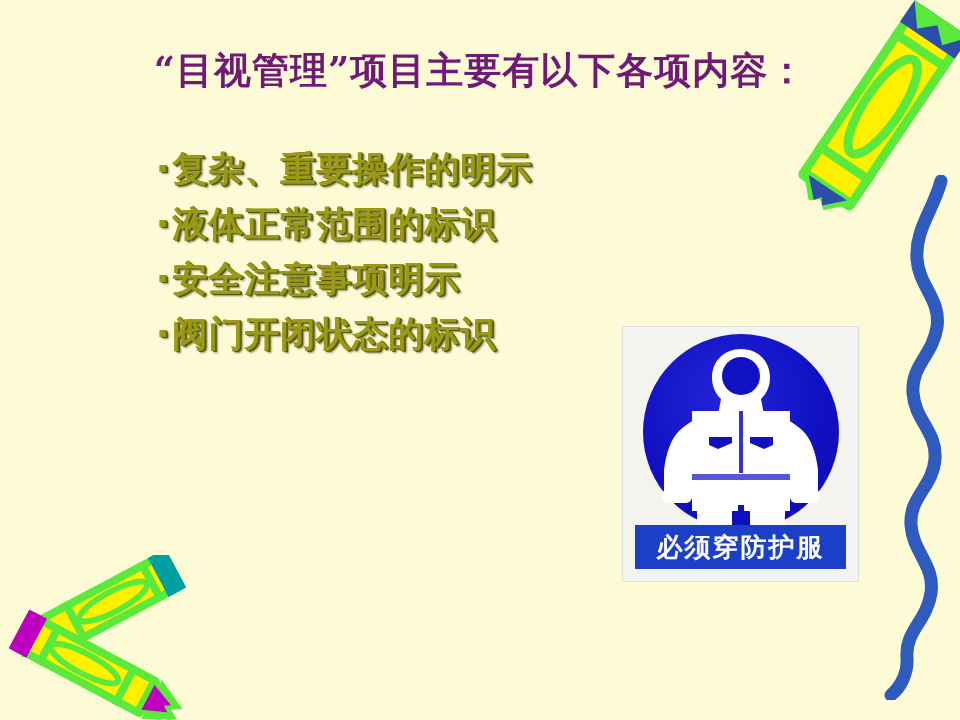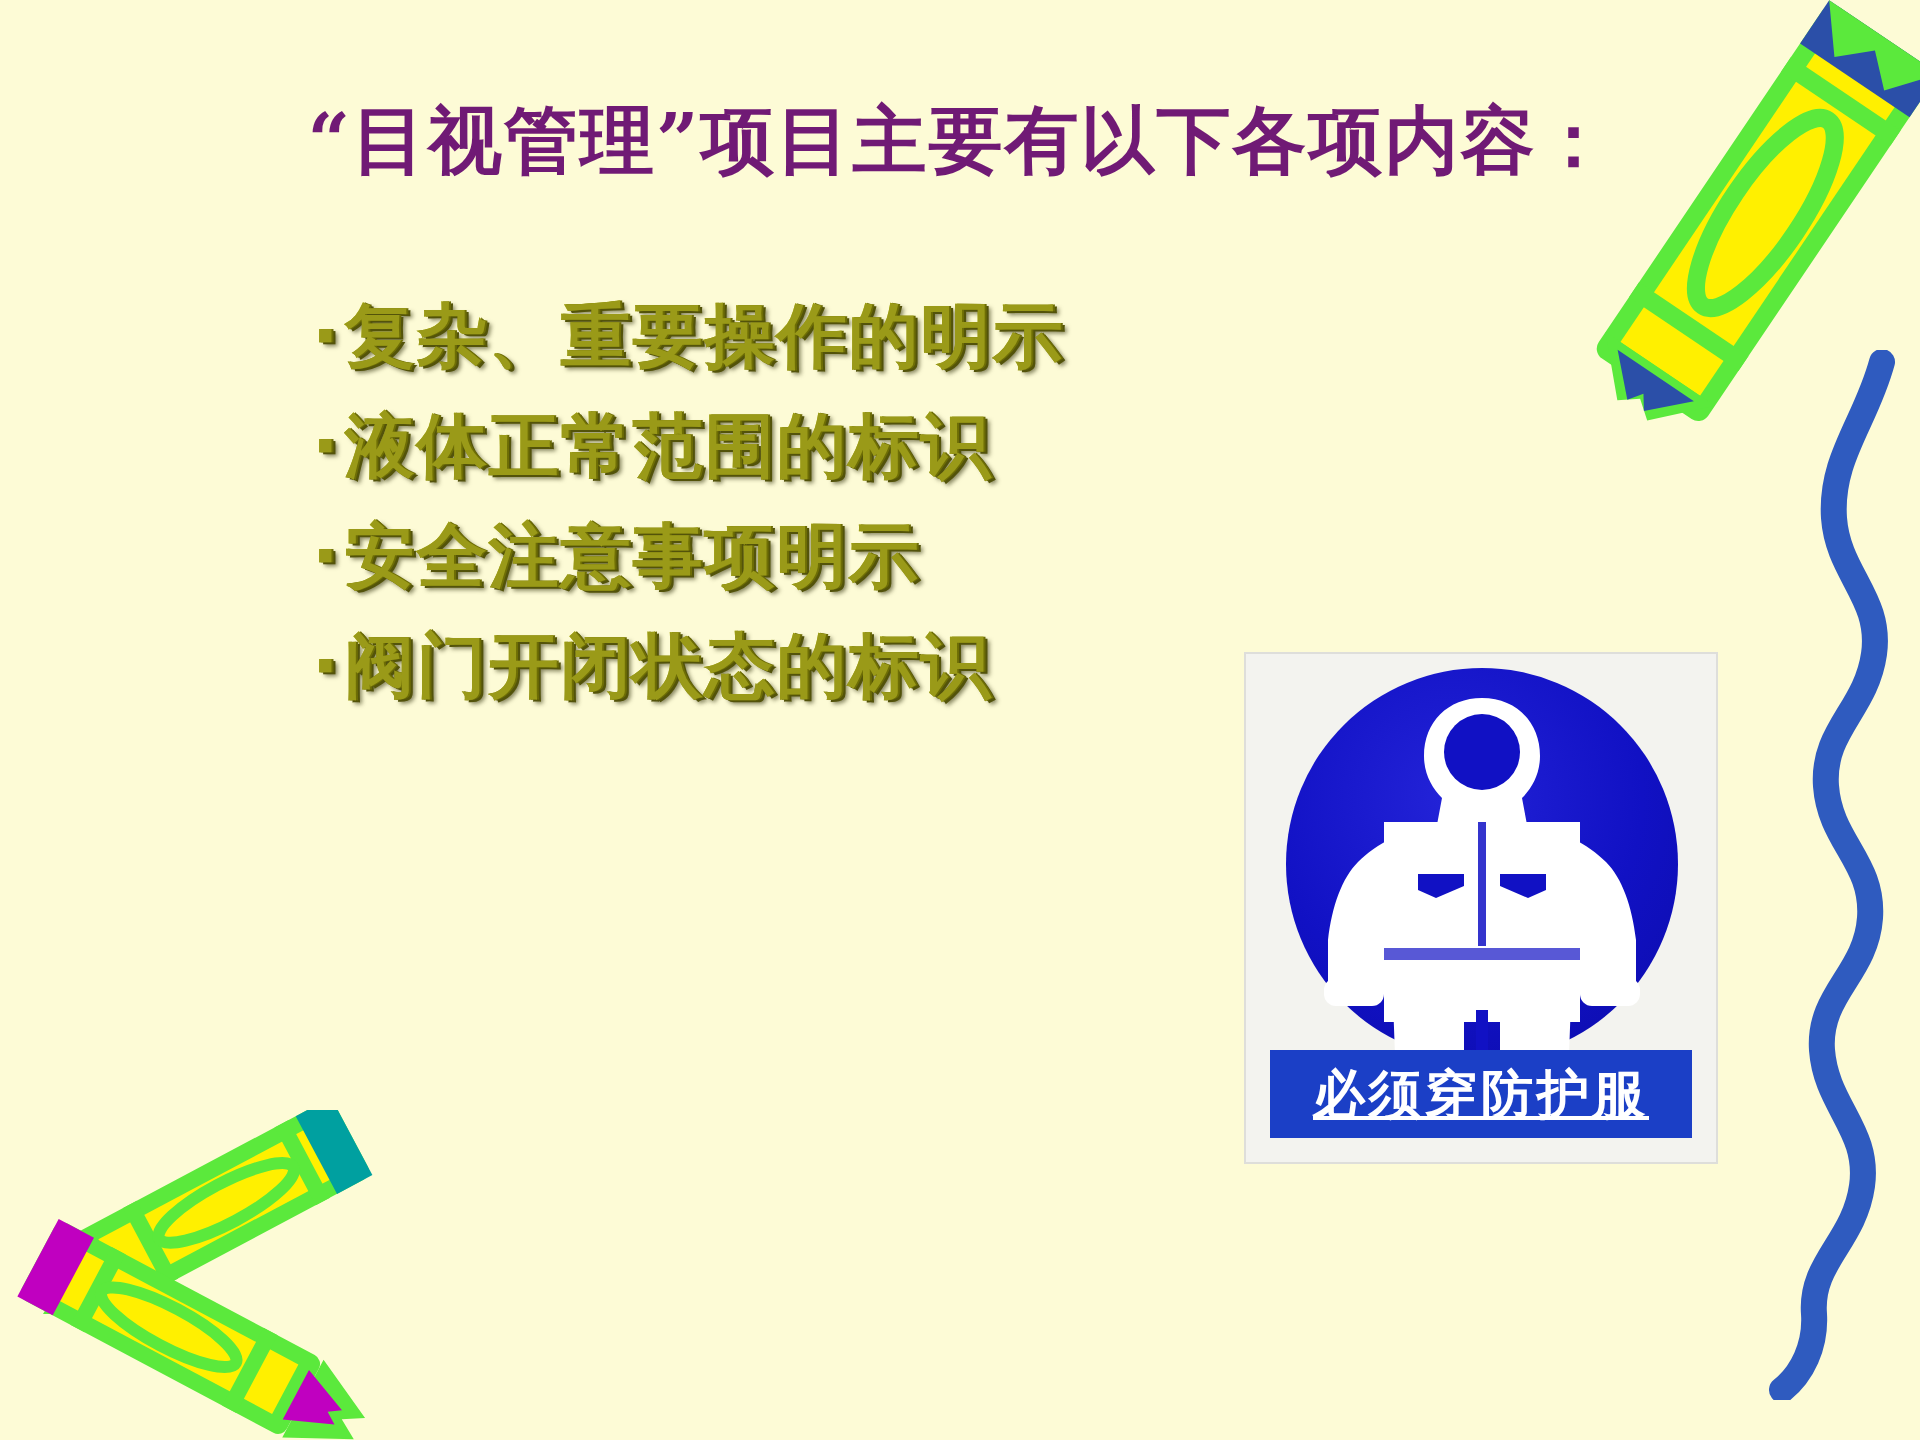--- a/index.html
+++ b/index.html
@@ -103,21 +103,20 @@
     background: #1b3fc6;
     color: #ffffff;
     font-family: "DejaVu Sans", "Liberation Sans", sans-serif;
     font-weight: bold;
     font-size: 26px;
     letter-spacing: 2px;
     display: flex;
     align-items: center;
     justify-content: center;
     white-space: nowrap;
-    text-decoration: underline;
   }
 
   
   .deco {
     position: absolute;
     pointer-events: none;
   }
   #crayon-top-right { left: 786px; top: -8px; width: 190px; height: 235px; }
   #crayons-bottom-left { left: -6px; top: 555px; width: 240px; height: 175px; }
   #squiggle-right { left: 845px; top: 175px; width: 118px; height: 525px; }

